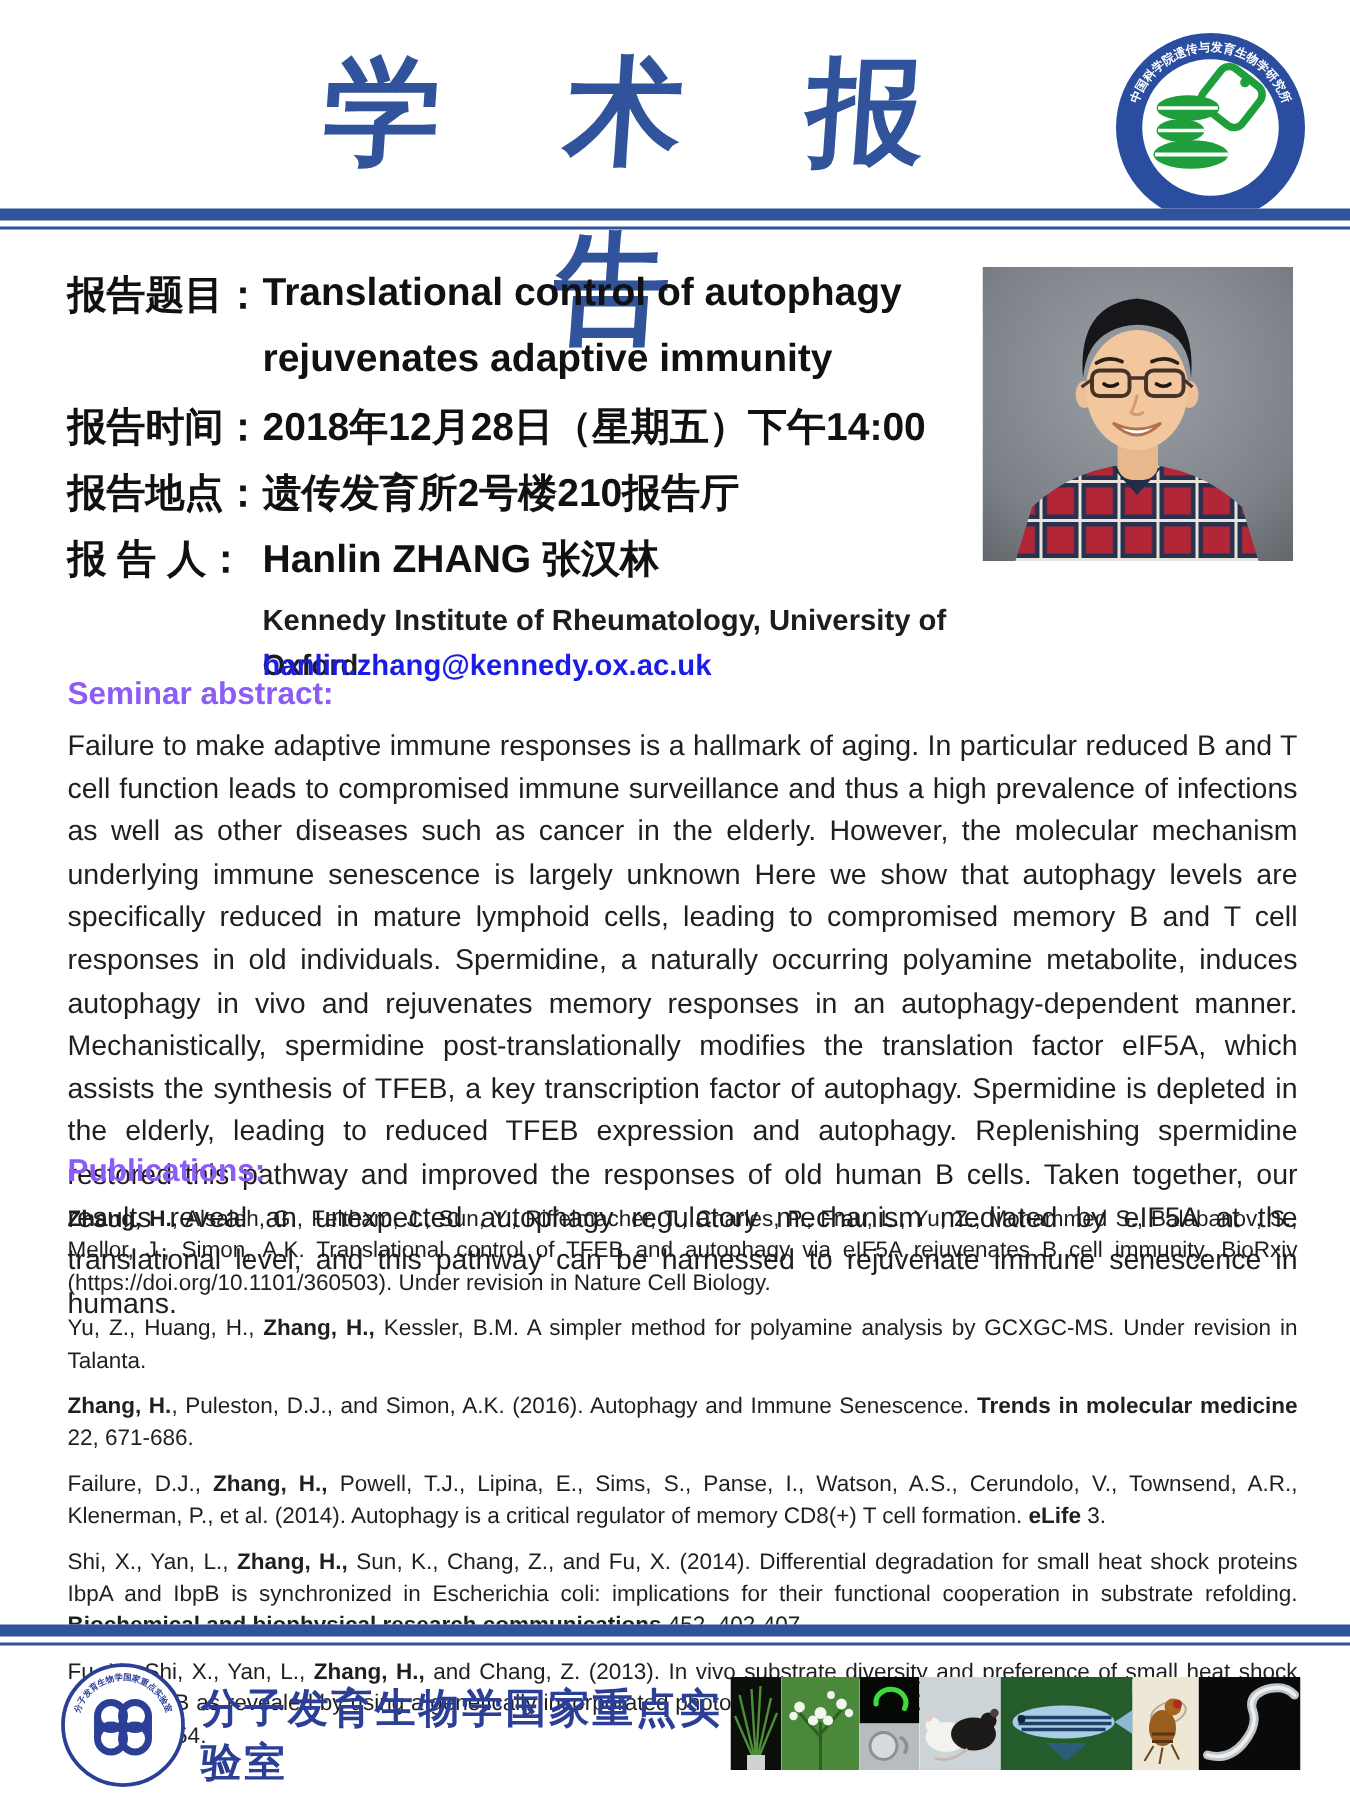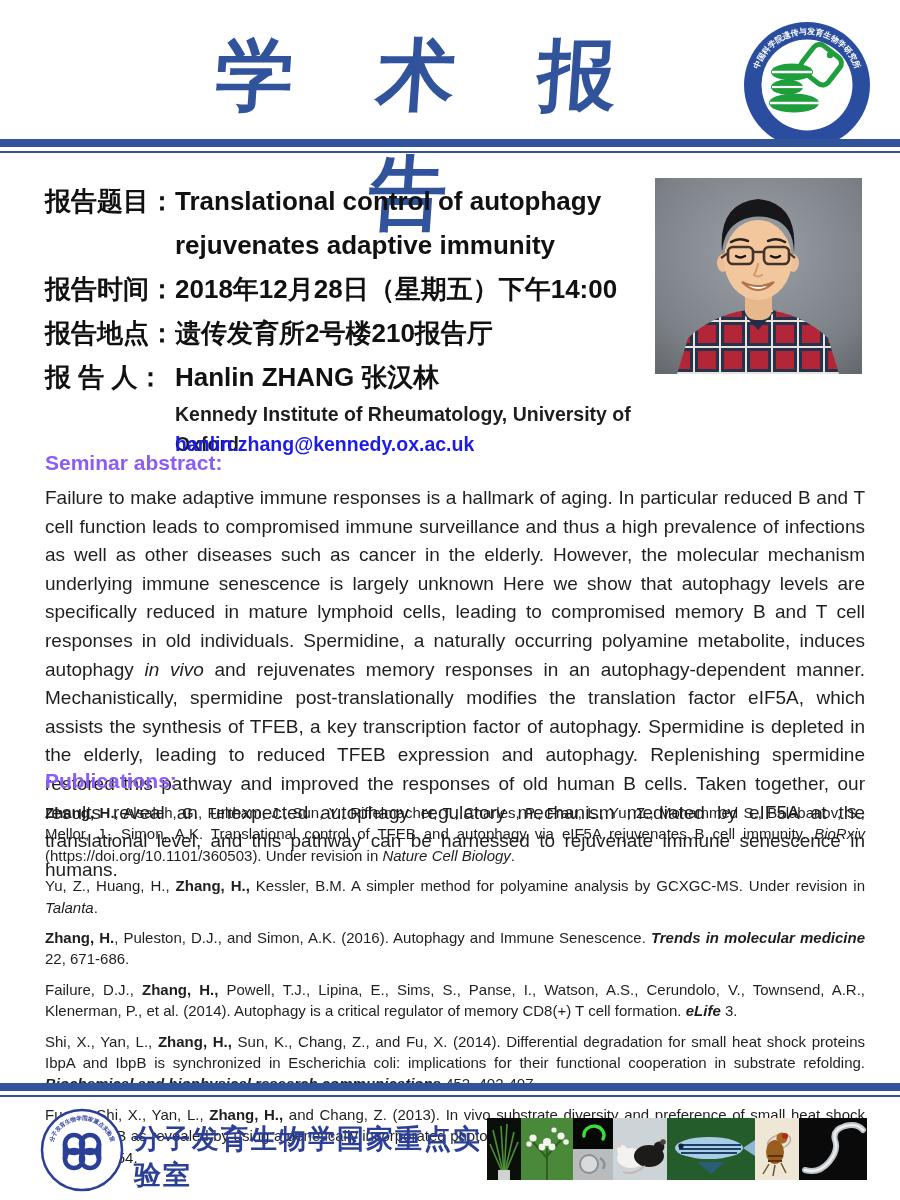--- a/index.html
+++ b/index.html
@@ -16,39 +16,39 @@
   }
   .header-seal{position:absolute;left:742px;top:20px;width:130px;height:130px}
 
   .double-rule{position:absolute;left:0;width:900px;height:14px;
     border-top:8px solid #31539B;border-bottom:2px solid #31539B;background:#fff}
   .rule-top{top:139px}
   .rule-bottom{top:1083px}
 
   
   .details{position:absolute;left:45px;top:179px;width:612px}
-  .drow{display:flex;align-items:center;height:44px;font-weight:bold;font-size:26px;white-space:nowrap}
+  .drow{display:flex;align-items:flex-start;height:44px;font-weight:bold;font-size:26px;white-space:nowrap}
   .dlabel{flex:0 0 130px;color:#111}
   .dvalue{color:#111}
   .indent{margin-left:130px;font-weight:bold}
   .affiliation{font-size:19.5px;height:30px;line-height:30px;color:#1d1d1d}
   .email-row{font-size:19.5px;height:30px;line-height:30px}
   .email-link{color:#1c1ce8;text-decoration:none}
 
   .photo{position:absolute;left:655px;top:178px;width:207px;height:196px}
 
   
   .abstract{position:absolute;left:45px;top:451px;width:820px}
   .section-heading{font-size:21px;font-weight:bold;color:#8b5cf6;margin-bottom:9px}
   .abstract p{font-size:19px;line-height:28.6px;text-align:justify;color:#1f1f1f}
 
   
   .pubs{position:absolute;left:45px;top:769px;width:820px}
   .pubs p{font-size:15px;line-height:21.4px;text-align:justify;color:#1f1f1f;margin-bottom:9px}
-  .b{font-weight:bold}.i{font-style:italic}.u{}
+  .b{font-weight:bold}.i{}.u{}
 
   
   .footer-seal{position:absolute;left:40px;top:1108px;width:84px;height:84px}
   .lab-text{position:absolute;left:134px;top:1121px;width:350px;color:#2B3F97}
   .lab-cn{font-size:27px;font-weight:bold;letter-spacing:2px;font-family:"DejaVu Serif","Liberation Serif",serif}
   .strip{position:absolute;left:487px;top:1118px;height:62px;display:flex}
   .strip svg{display:block;height:62px}
 </style>
 </head>
 <body>

